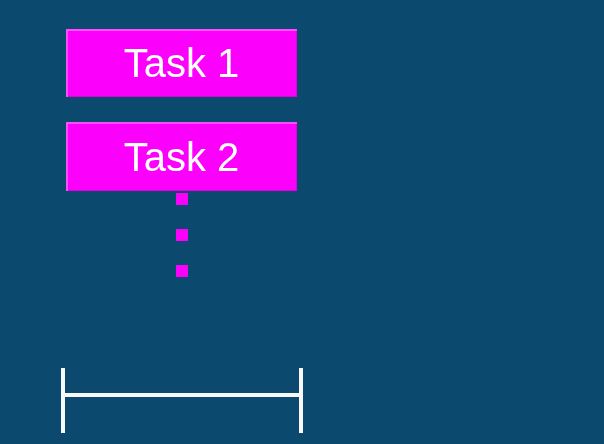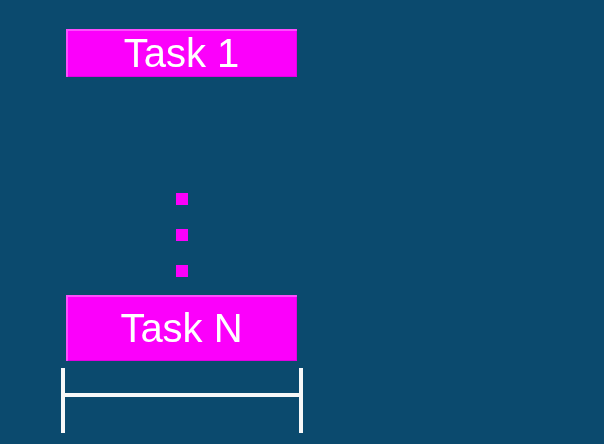--- a/index.html
+++ b/index.html
@@ -23,21 +23,21 @@
     color: var(--task-text, #ffffff);
     display: flex;
     align-items: center;
     justify-content: center;
     font-size: 40px;
     line-height: 1;
     box-shadow: inset 2px 2px 0 rgba(255,140,255,0.55),
                 inset -1px -1px 0 rgba(210,0,210,0.6);
     white-space: nowrap;
   }
-  .task-1 { top: 29px;  height: 48px; }
+  .task-1 { top: 29px;  height: 68px; }
   .task-2 { top: 122px; height: 69px; }
   .task-n { top: 295px; height: 66px; }
 
   .ellipsis {
     position: absolute;
     left: 176px;
     top: 193px;
     width: 12px;
     display: flex;
     flex-direction: column;
@@ -87,30 +87,30 @@
 </style>
 </head>
 <body>
 
 <div class="slide">
 
   <div class="task-box task-1">
     <span>Task 1</span>
   </div>
 
+  <div class="task-box task-2">
+    <span>Task 2</span>
+  </div>
 
   <div class="ellipsis">
       <span class="dot"></span>
       <span class="dot"></span>
       <span class="dot"></span>
     </div>
 
-  <div class="task-box task-n">
-    <span>Task N</span>
-  </div>
 
   <div class="bracket">
     <div class="tick left"></div>
     <div class="hline"></div>
     <div class="tick right"></div>
   </div>
 
 
 </div>
 

